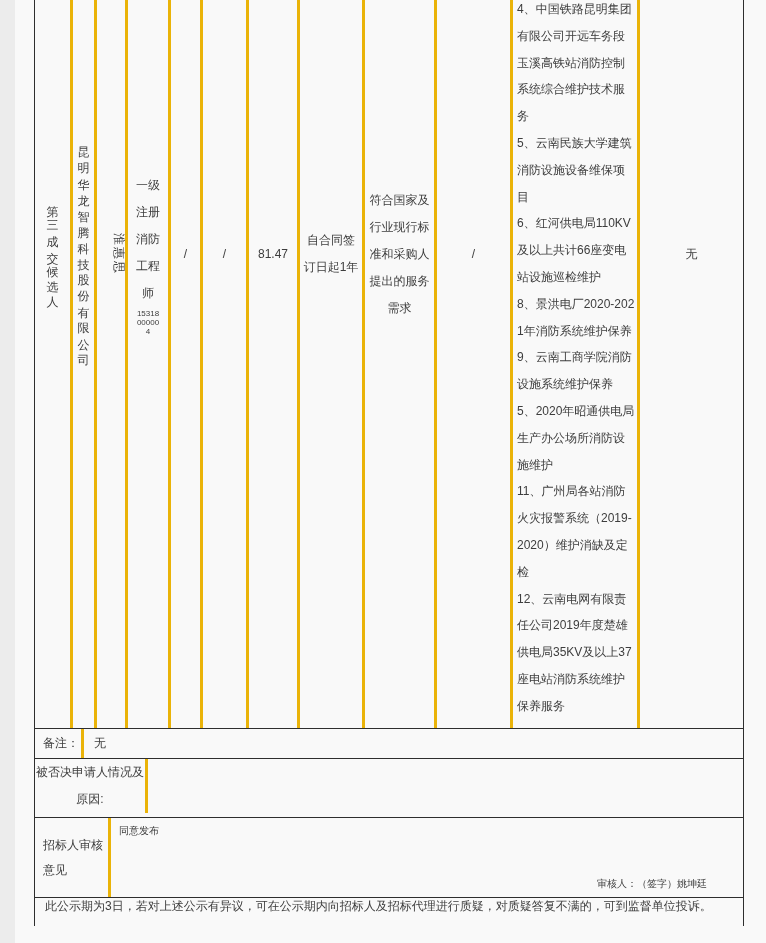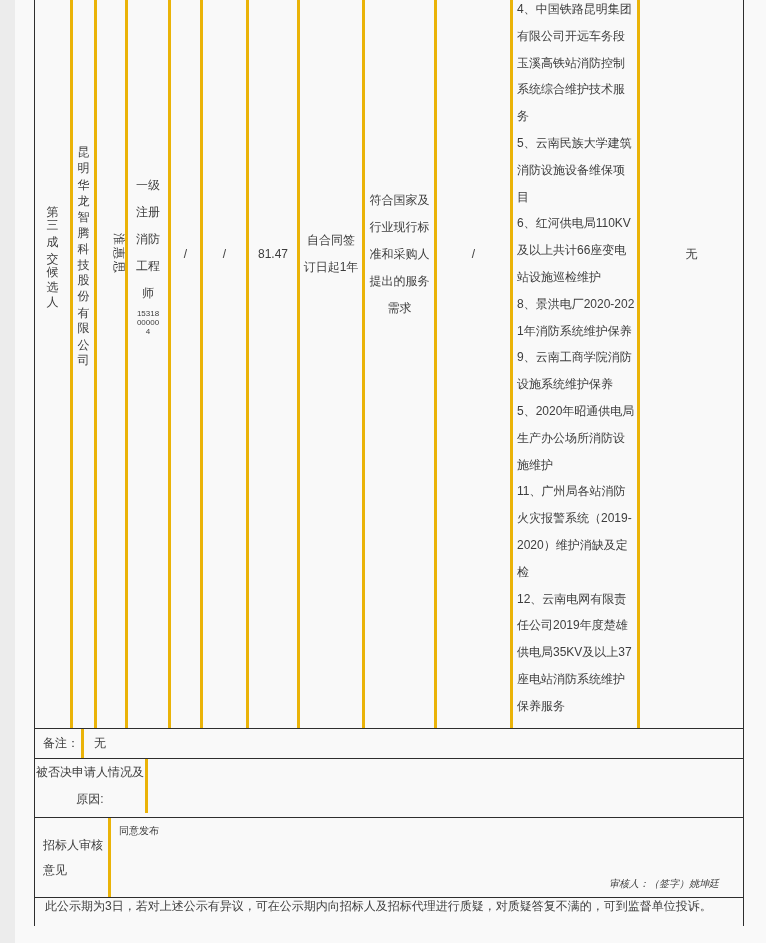--- a/index.html
+++ b/index.html
@@ -66,21 +66,21 @@
     width:113px; font-size:12px; text-align:center;
     display:flex; align-items:center; justify-content:center;
     line-height:27px;
   }
   .rejected-label .inner { width:110px; }
   .rejected-value { flex:1; }
   .review-label { width:76px; font-size:12px; padding-left:8px; line-height:25px;
     display:flex; align-items:center; }
   .review-content { flex:1; position:relative; font-size:10px; }
   .review-comment { position:absolute; top:6px; left:8px; }
-  .review-signature { position:absolute; bottom:6px; right:24px;font-style:italic; }
+  .review-signature { position:absolute; bottom:6px; right:36px; }
   .note-text { padding-left:10px; font-size:12px; width:100%; }
 </style>
 </head>
 <body>
 
 <div class="left-strip"></div>
 
 <div class="table-frame">
 
   <div class="row-main">

